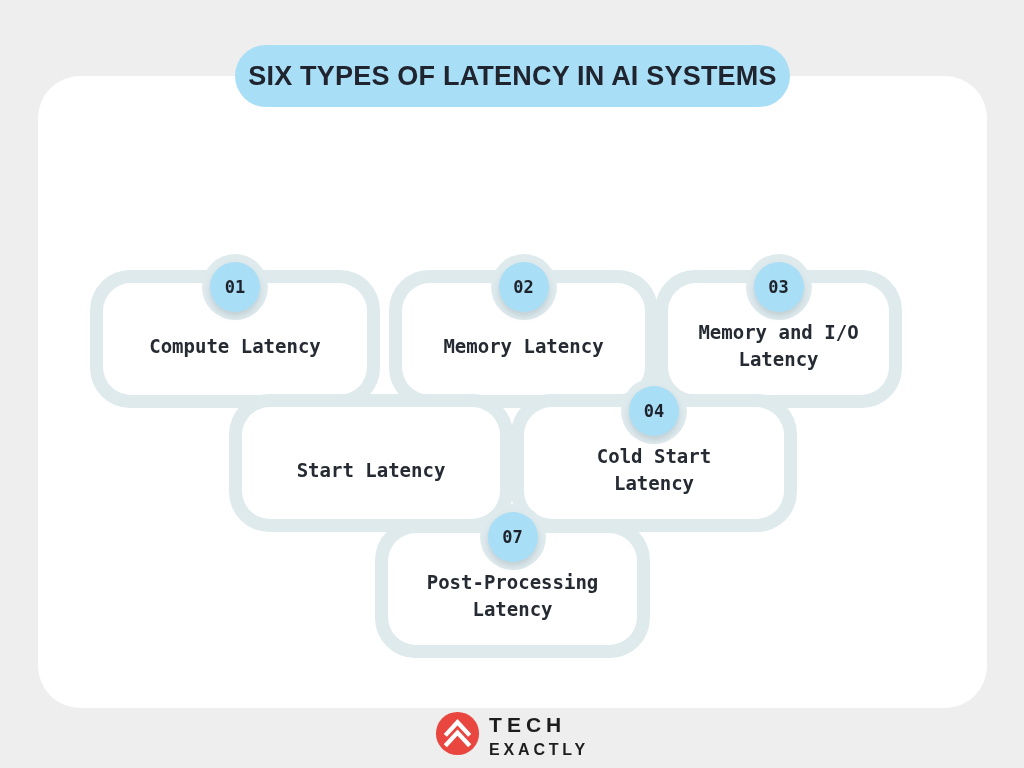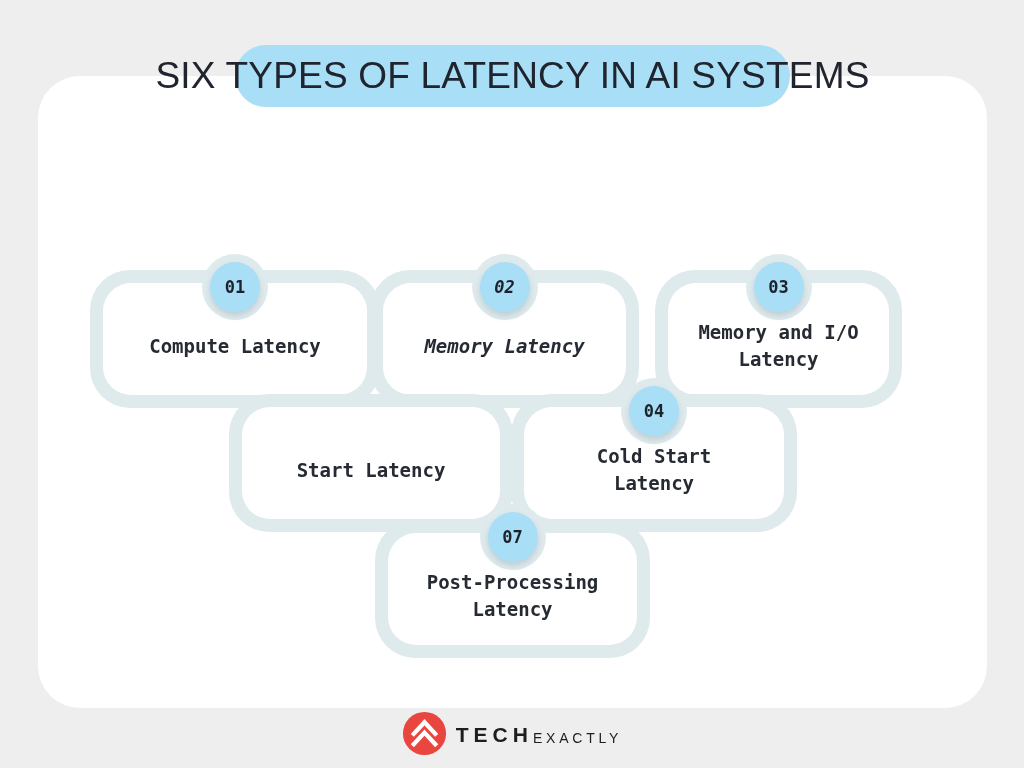--- a/index.html
+++ b/index.html
@@ -25,21 +25,21 @@
     background:var(--card-bg);border-radius:42px;
   }
 
   
   .title-pill{
     position:absolute;left:235px;top:45px;width:555px;height:62px;
     background:var(--accent-blue);border-radius:31px;
     display:flex;align-items:center;justify-content:center;z-index:5;
   }
   .title-pill span{
-    font-size:37px;font-weight:normal;color:#20242e;letter-spacing:0.2px;
+    font-size:27px;font-weight:bold;color:#20242e;letter-spacing:0.2px;
     white-space:nowrap;
   }
 
   
   .lbox{position:absolute;background:var(--outline);border-radius:40px;}
   .lbox .inner{
     position:absolute;inset:13px;background:#ffffff;border-radius:28px;
     display:flex;align-items:center;justify-content:center;
   }
   .lbox .label{
@@ -55,37 +55,37 @@
   }
   .badge{
     width:50px;height:50px;border-radius:50%;background:var(--accent-blue);
     display:flex;align-items:center;justify-content:center;
     font-family:"DejaVu Sans Mono", monospace;
     font-size:17px;font-weight:bold;color:#1d222b;
     box-shadow:0 4px 6px rgba(110,140,155,0.28);
   }
 
   .box1{left:90px;  top:270px; width:290px; height:138px;}
-  .box2{left:370px; top:270px; width:269px; height:138px;font-style:italic;}
+  .box2{left:389px; top:270px; width:269px; height:138px;}
   .box3{left:655px; top:270px; width:247px; height:138px;}
   .box4{left:229px; top:394px; width:284px; height:138px;}
   .box5{left:511px; top:394px; width:286px; height:138px;}
   .box6{left:375px; top:520px; width:275px; height:138px;}
 
   
   .footer-logo{
     position:absolute;left:0;right:0;top:710px;height:50px;
     display:flex;align-items:center;justify-content:center;gap:9px;
   }
-  .logo-text{display:flex;flex-direction:row;justify-content:center;}
+  .logo-text{display:flex;flex-direction:column;justify-content:center;}
   .logo-brand{
     font-size:21px;font-weight:bold;color:#1d1d1d;letter-spacing:5px;line-height:22px;
   }
   .logo-sub{
-    font-size:14px;font-weight:normal;color:#1d1d1d;letter-spacing:3.8px;
+    font-size:16px;font-weight:bold;color:#1d1d1d;letter-spacing:3.8px;
     line-height:12px;margin-top:8px;
   }
 </style>
 </head>
 <body>
 
 <div class="stage">
 
   <div class="card"></div>
 

